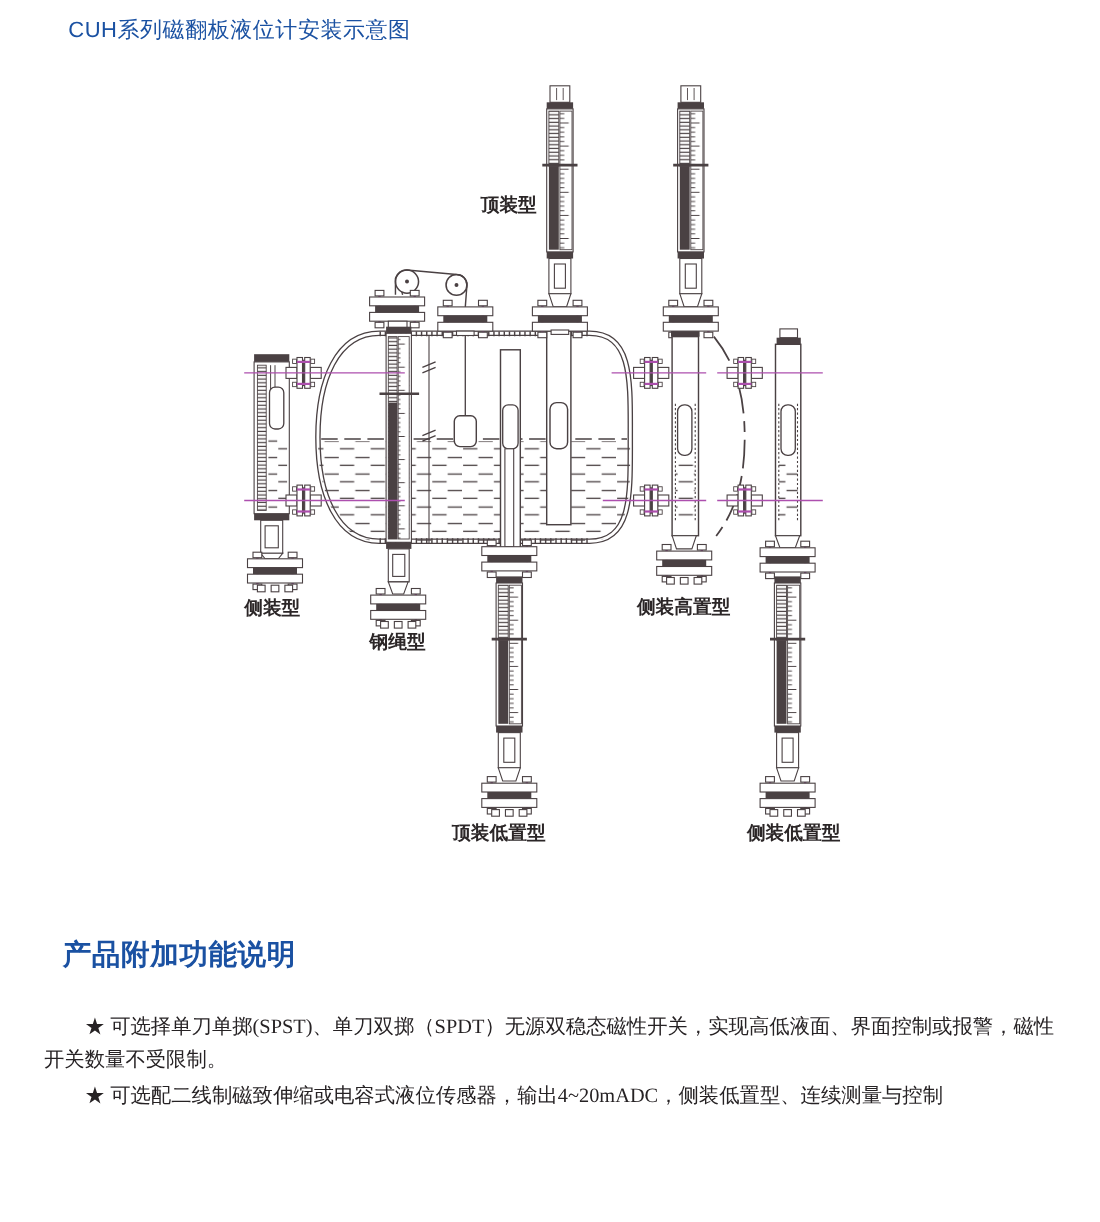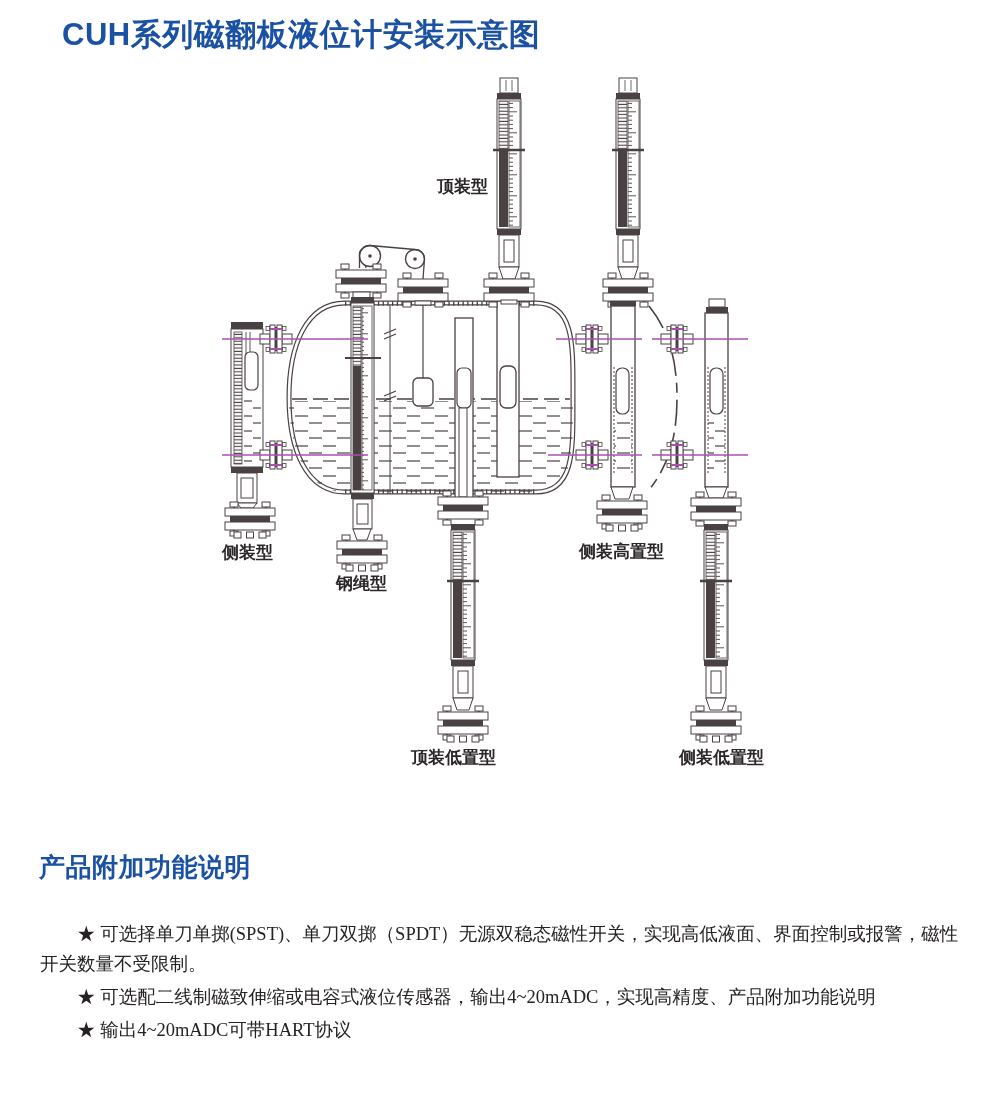--- a/index.html
+++ b/index.html
@@ -4,24 +4,24 @@
 <style>
   html,body{margin:0;padding:0;}
   body{
     width:1000px;height:1111px;background:#ffffff;position:relative;
     font-family:"Liberation Serif", serif;
     -webkit-font-smoothing:antialiased;
   }
   .page-title{
     position:absolute;left:62px;top:14px;
     font-family:"Liberation Sans", sans-serif;
-    font-size:31px;font-weight:bold;color:#1a51a2;letter-spacing:.5px;
+    font-size:20px;font-weight:normal;color:#1a51a2;letter-spacing:.5px;
   }
   .section-title{
-    position:absolute;left:39px;top:850px;
+    position:absolute;left:57px;top:850px;
     font-family:"Liberation Sans", sans-serif;
     font-size:26px;font-weight:bold;color:#1a51a2;letter-spacing:.5px;
   }
   .feature-text{
     position:absolute;left:40px;top:916px;width:922px;
     font-size:18.5px;line-height:30px;color:#262224;
   }
   .feature-text p{margin:0;}
   .feature-text .intro{text-indent:3em;}
   .feature-text .item{text-indent:2em;margin-top:3px;}
@@ -253,15 +253,14 @@
   <text class="dlabel" x="336" y="589">钢绳型</text>
   <text class="dlabel" x="579" y="557">侧装高置型</text>
   <text class="dlabel" x="411" y="763">顶装低置型</text>
   <text class="dlabel" x="679" y="763">侧装低置型</text>
 </svg>
 
 <div class="section-title">产品附加功能说明</div>
 
 <div class="feature-text">
   <p class="item">★ 可选择单刀单掷(SPST)、单刀双掷（SPDT）无源双稳态磁性开关，实现高低液面、界面控制或报警，磁性开关数量不受限制。</p>
-  <p class="item">★ 可选配二线制磁致伸缩或电容式液位传感器，输出4~20mADC，实现高精度、产品附加功能说明</p>
-  <p class="item">★ 输出4~20mADC可带HART协议</p>
+  <p class="item">★ 可选配二线制磁致伸缩或电容式液位传感器，输出4~20mADC，侧装低置型、连续测量与控制</p>
 </div>
 
 </body></html>

